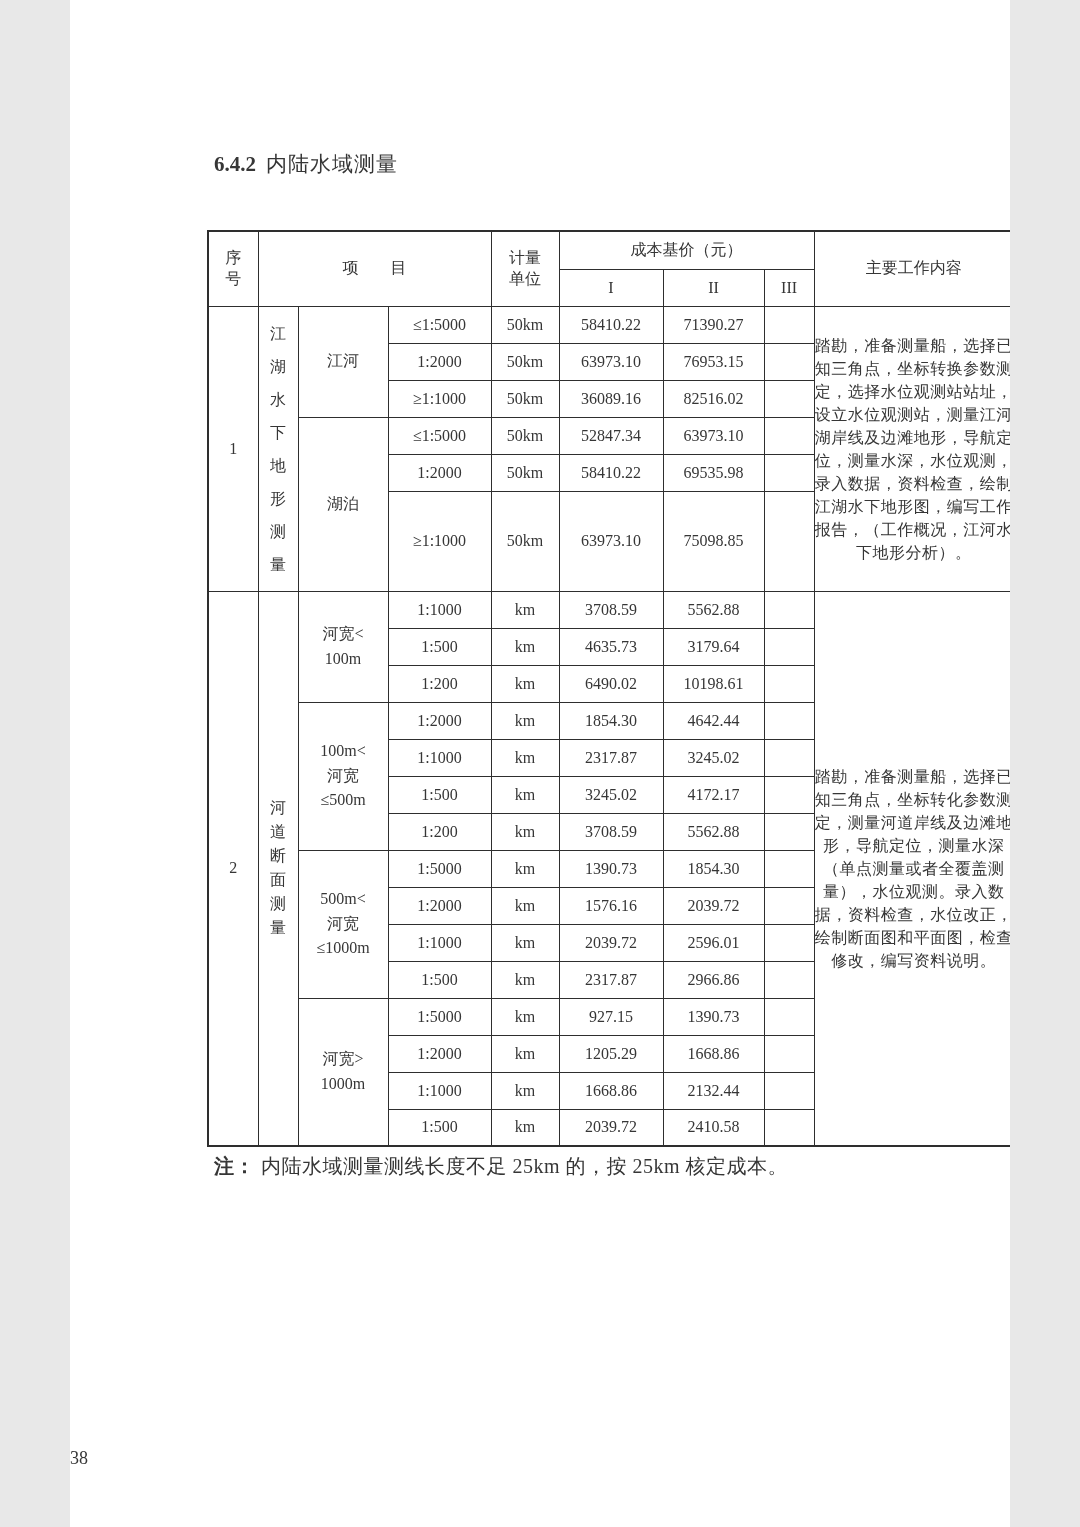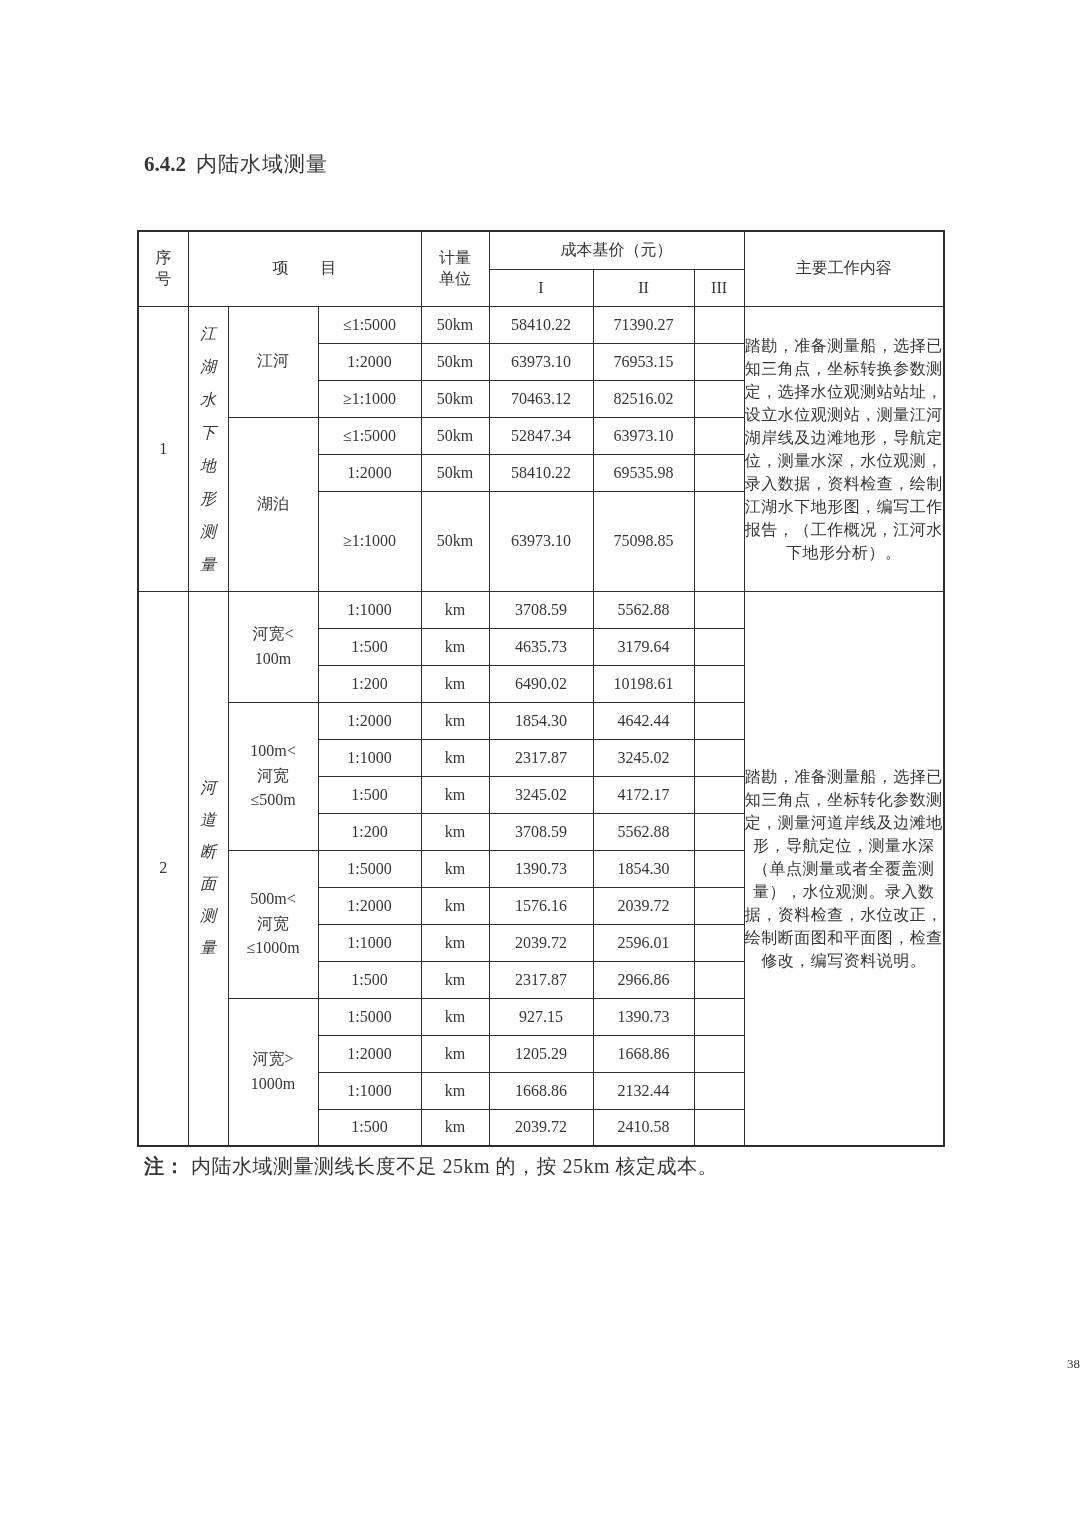--- a/index.html
+++ b/index.html
@@ -1,18 +1,18 @@
 <!DOCTYPE html>
 <html><head>
 <meta charset="utf-8">
 <style>
   html,body{margin:0;padding:0;background:#e8e8e8;}
   .page{
     position:relative;
-    width:1080px;height:1527px;
+    width:940px;height:1527px;
     margin:0 auto;
     background:#ffffff;
     font-family:"Liberation Serif","DejaVu Serif",serif;
     color:#363636;
     overflow:hidden;
   }
   .heading{
     position:absolute;left:144px;top:150px;
     font-size:21px;letter-spacing:1px;
   }
@@ -43,39 +43,38 @@
   tr.h1{height:38px;}
   tr.h2{height:37px;}
   tr.tall{height:100px;}
   td.scale{text-align:left;padding-left:12px;}
   td.grp{text-align:left;padding-left:9px;line-height:1.55;}
   td.cat{padding:0;}
   .v-text{
     width:18px;margin:0 auto;
     word-break:break-all;
     text-align:center;
-    font-style:italic;
   }
   .vt1{line-height:33px;}
-  .vt2{line-height:32px;}
+  .vt2{line-height:24px;}
   td.work{
     text-align:justify;
     text-justify:inter-ideograph;
     padding:6px 8px 6px 9px;
     line-height:23px;
     letter-spacing:0.5px;
   }
   .note{
     position:absolute;left:144px;top:1153px;
     font-size:20px;letter-spacing:0.5px;
   }
   .note .note-label{font-weight:bold;margin-right:6px;}
   .page-num{
-    position:absolute;left:0;top:1356px;width:100%;
-    text-align:right;font-size:13px;
+    position:absolute;left:0;top:1448px;width:100%;
+    text-align:left;font-size:18px;
   }
 </style>
 </head>
 <body>
 
 <div class="page">
 
   <div class="heading">
     <span class="num">6.4.2</span><span>内陆水域测量</span>
   </div>
@@ -125,21 +124,21 @@
       <tr>
         <td class="scale">1:2000</td>
         <td>50km</td>
         <td>63973.10</td>
         <td>76953.15</td>
         <td></td>
       </tr>
       <tr>
         <td class="scale">≥1:1000</td>
         <td>50km</td>
-        <td>70463.12</td>
+        <td>36089.16</td>
         <td>82516.02</td>
         <td></td>
       </tr>
       <tr>
         <td rowspan="3" class="grp">湖泊</td>
         <td class="scale">≤1:5000</td>
         <td>50km</td>
         <td>52847.34</td>
         <td>63973.10</td>
         <td></td>

